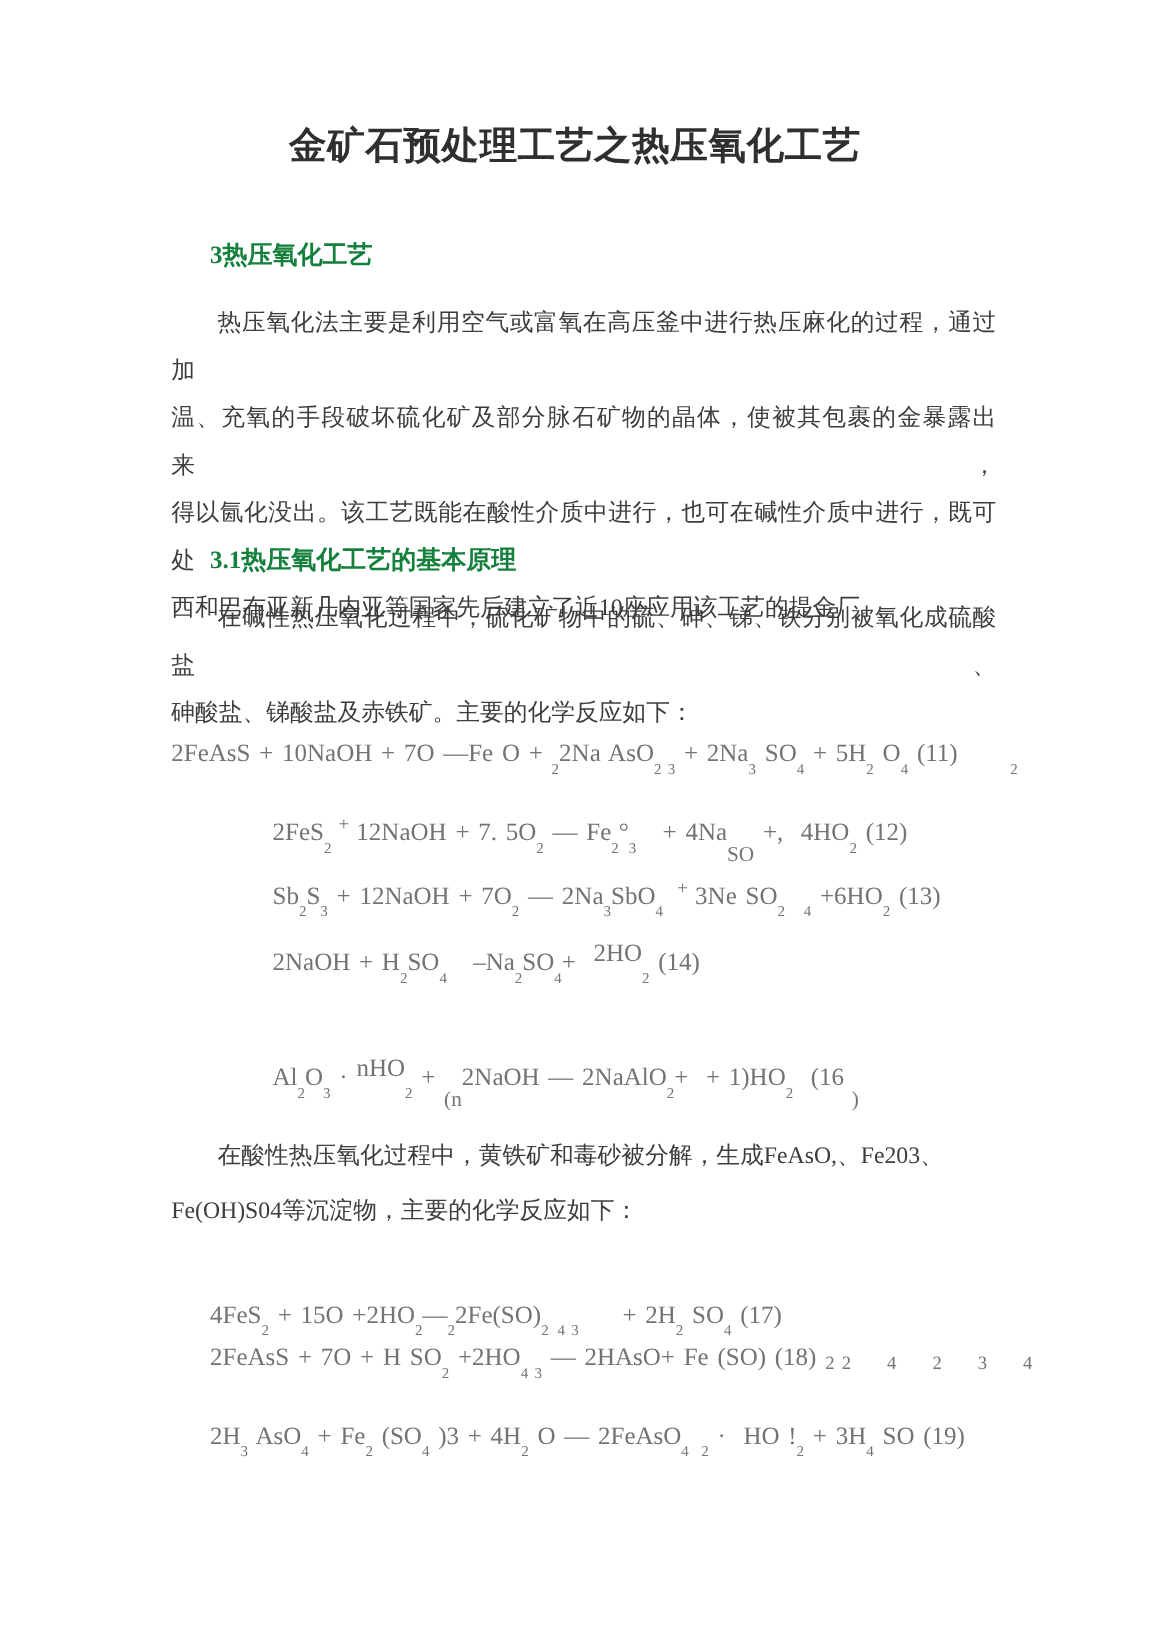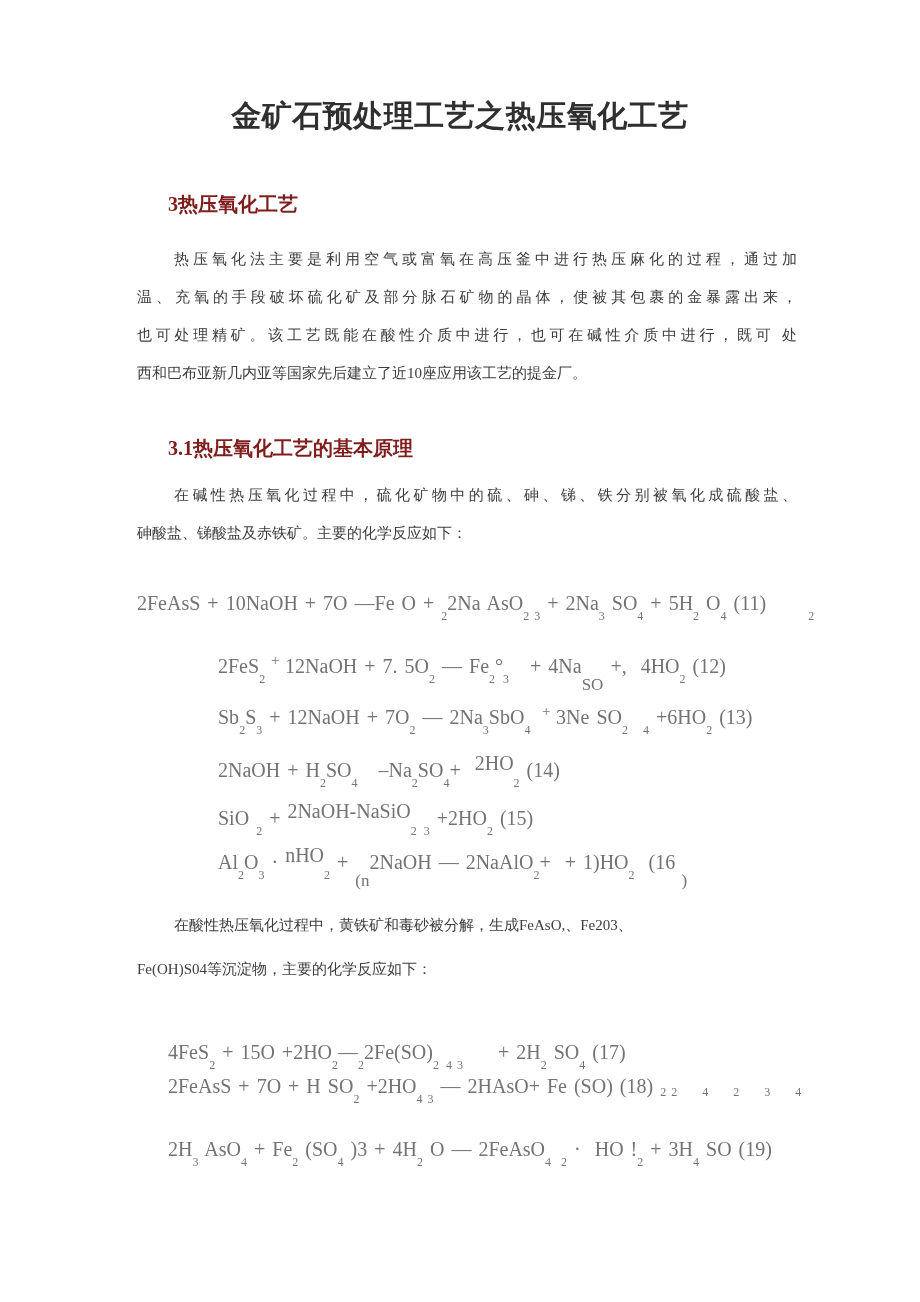--- a/index.html
+++ b/index.html
@@ -1,37 +1,37 @@
 <!DOCTYPE html>
 <html><head>
 <meta charset="utf-8">
 <style>
   html,body{margin:0;padding:0;background:#ffffff;}
   .page{position:relative;width:828px;height:1302px;background:#ffffff;overflow:hidden;
         font-family:"Liberation Serif","DejaVu Serif",serif;color:#3d3d3d;}
   .doc-title{position:absolute;top:96px;left:0;width:920px;margin:0;text-align:center;
         font-size:30px;font-weight:bold;color:#2f2f2f;letter-spacing:0.5px;
         font-family:"Liberation Sans","DejaVu Sans",sans-serif;}
-  .h{position:absolute;margin:0;font-size:20px;font-weight:bold;color:#7f1d1d;line-height:26px;}
+  .h{position:absolute;margin:0;font-size:20px;font-weight:bold;color:#15803d;line-height:26px;}
   .h-3{top:191px;left:168px;}
   .h-31{top:435px;left:168px;}
-  .para{position:absolute;left:137px;width:660px;font-size:15px;}
+  .para{position:absolute;left:137px;width:660px;font-size:19px;}
   .p1{top:240px;line-height:38px;}
   .p2{top:476px;line-height:38px;}
   .p3{top:903px;line-height:44px;}
   .line{min-height:1em;}
   .indent{text-indent:37px;}
   .jl{text-align:justify;text-align-last:justify;}
   .eq{position:absolute;font-size:20px;line-height:26px;white-space:pre;word-spacing:2px;color:#737373;}
   .eq span{white-space:pre;}
   .seg-sub{display:inline-block;transform:translateY(10px);font-size:12px;}
   .seg-sup{display:inline-block;transform:translateY(-8px);font-size:15px;}
   .seg-hi{display:inline-block;transform:translateY(-7px);}
   .seg-low{display:inline-block;transform:translateY(17px);font-size:17px;}
-  .seg-mid{display:inline-block;transform:translateY(3px);font-size:12px;}
+  .seg-mid{display:inline-block;transform:translateY(3px);font-size:15px;}
   #eq11{top:590px;left:137px;}
   #eq12{top:653px;left:218px;}
   #eq13{top:704px;left:218px;}
   #eq14{top:757px;left:218px;}
   #eq15{top:805px;left:218px;}
   #eq16{top:849px;left:218px;}
   #eq17{top:1011px;left:168px;margin-top:28px;}
   #eq18{top:1073px;left:168px;}
   #eq19{top:1136px;left:168px;}
 </style>
@@ -40,36 +40,35 @@
 
 <div class="page">
 
   <h1 class="doc-title">金矿石预处理工艺之热压氧化工艺</h1>
 
   <h2 class="h h-3">3热压氧化工艺</h2>
 
   <div class="para p1">
     <div class="line indent jl">热压氧化法主要是利用空气或富氧在高压釜中进行热压麻化的过程，通过加</div>
     <div class="line jl">温、充氧的手段破坏硫化矿及部分脉石矿物的晶体，使被其包裹的金暴露出来，</div>
-    <div class="line jl">也可处理精矿。该工艺既能在酸性介质中进行，也可在碱性介质中进行，既可 处</div>
+    <div class="line jl">得以氤化没出。该工艺既能在酸性介质中进行，也可在碱性介质中进行，既可 处</div>
     <div class="line">西和巴布亚新几内亚等国家先后建立了近10座应用该工艺的提金厂。</div>
   </div>
 
   <h2 class="h h-31">3.1热压氧化工艺的基本原理</h2>
 
   <div class="para p2">
     <div class="line indent jl">在碱性热压氧化过程中，硫化矿物中的硫、砷、锑、铁分别被氧化成硫酸盐、</div>
     <div class="line">砷酸盐、锑酸盐及赤铁矿。主要的化学反应如下：</div>
   </div>
 
   <div class="eq" id="eq11"><span class="seg-t">2FeAsS + 10NaOH + 7O —Fe O + </span><span class="seg-sub">2</span><span class="seg-t">2Na AsO</span><span class="seg-sub">2 3</span><span class="seg-t"> + 2Na</span><span class="seg-sub">3</span><span class="seg-t"> SO</span><span class="seg-sub">4</span><span class="seg-t"> + 5H</span><span class="seg-sub">2</span><span class="seg-t"> O</span><span class="seg-sub">4</span><span class="seg-t"> (11)      </span><span class="seg-sub">2</span></div>
   <div class="eq" id="eq12"><span class="seg-t">2FeS</span><span class="seg-sub">2</span><span class="seg-sup"> + </span><span class="seg-t">12NaOH + 7. 5O</span><span class="seg-sub">2</span><span class="seg-t"> — Fe</span><span class="seg-sub">2</span><span class="seg-t">°</span><span class="seg-sub">3</span><span class="seg-t">   + 4Na</span><span class="seg-low">SO</span><span class="seg-t"> +,  4HO</span><span class="seg-sub">2</span><span class="seg-t"> (12)</span></div>
   <div class="eq" id="eq13"><span class="seg-t">Sb</span><span class="seg-sub">2</span><span class="seg-t">S</span><span class="seg-sub">3</span><span class="seg-t"> + 12NaOH + 7O</span><span class="seg-sub">2</span><span class="seg-t"> — 2Na</span><span class="seg-sub">3</span><span class="seg-t">SbO</span><span class="seg-sub">4</span><span class="seg-sup">  + </span><span class="seg-t">3Ne SO</span><span class="seg-sub">2   4</span><span class="seg-t"> +6HO</span><span class="seg-sub">2</span><span class="seg-t"> (13)</span></div>
   <div class="eq" id="eq14"><span class="seg-t">2NaOH + H</span><span class="seg-sub">2</span><span class="seg-t">SO</span><span class="seg-sub">4</span><span class="seg-t">   –Na</span><span class="seg-sub">2</span><span class="seg-t">SO</span><span class="seg-sub">4</span><span class="seg-t">+  </span><span class="seg-hi">2HO</span><span class="seg-sub">2</span><span class="seg-t"> (14)</span></div>
-  <div class="eq" id="eq15"><span class="seg-t">SiO </span><span class="seg-sub">2</span><span class="seg-t"> + </span><span class="seg-hi">2NaOH-NaSiO</span><span class="seg-sub">2</span><span class="seg-t"> </span><span class="seg-sub">3</span><span class="seg-t"> +2HO</span><span class="seg-sub">2</span><span class="seg-t"> (15)</span></div>
   <div class="eq" id="eq16"><span class="seg-t">Al</span><span class="seg-sub">2</span><span class="seg-t">O</span><span class="seg-sub">3</span><span class="seg-t"> · </span><span class="seg-hi">nHO</span><span class="seg-sub">2</span><span class="seg-t"> + </span><span class="seg-low">(n</span><span class="seg-t">2NaOH — 2NaAlO</span><span class="seg-sub">2</span><span class="seg-t">+  + 1)HO</span><span class="seg-sub">2</span><span class="seg-t">  (16</span><span class="seg-low"> )</span></div>
 
   <div class="para p3">
     <div class="line indent">在酸性热压氧化过程中，黄铁矿和毒砂被分解，生成FeAsO,、Fe203、</div>
     <div class="line">Fe(OH)S04等沉淀物，主要的化学反应如下：</div>
   </div>
 
   <div class="eq" id="eq17"><span class="seg-t">4FeS</span><span class="seg-sub">2</span><span class="seg-t"> + 15O +2HO</span><span class="seg-sub">2</span><span class="seg-t">—</span><span class="seg-sub">2</span><span class="seg-t">2Fe(SO)</span><span class="seg-sub">2</span><span class="seg-t"> </span><span class="seg-sub">4 3</span><span class="seg-t">     + 2H</span><span class="seg-sub">2</span><span class="seg-t"> SO</span><span class="seg-sub">4</span><span class="seg-t"> (17)</span></div>
   <div class="eq" id="eq18"><span class="seg-t">2FeAsS + 7O + H SO</span><span class="seg-sub">2</span><span class="seg-t"> +2HO</span><span class="seg-sub">4 3</span><span class="seg-t"> — 2HAsO+ Fe (SO) (18) </span><span class="seg-mid">2 2     4     2     3     4</span></div>
   <div class="eq" id="eq19"><span class="seg-t">2H</span><span class="seg-sub">3</span><span class="seg-t"> AsO</span><span class="seg-sub">4</span><span class="seg-t"> + Fe</span><span class="seg-sub">2</span><span class="seg-t"> (SO</span><span class="seg-sub">4</span><span class="seg-t"> )3 + 4H</span><span class="seg-sub">2</span><span class="seg-t"> O — 2FeAsO</span><span class="seg-sub">4  2</span><span class="seg-t"> ·  HO !</span><span class="seg-sub">2</span><span class="seg-t"> + 3H</span><span class="seg-sub">4</span><span class="seg-t"> SO (19)</span></div>

